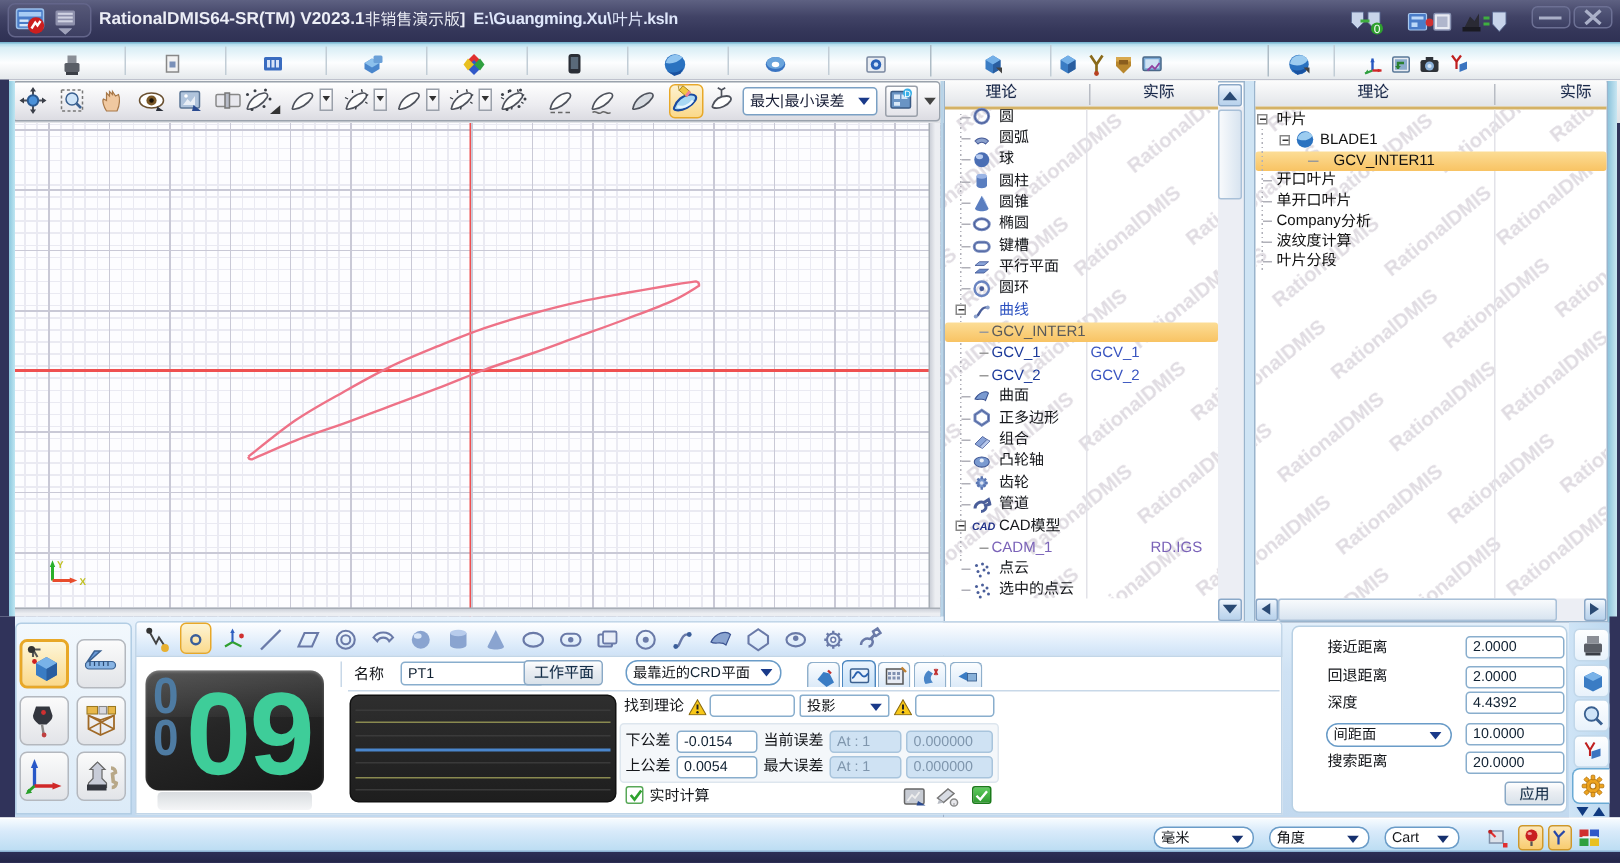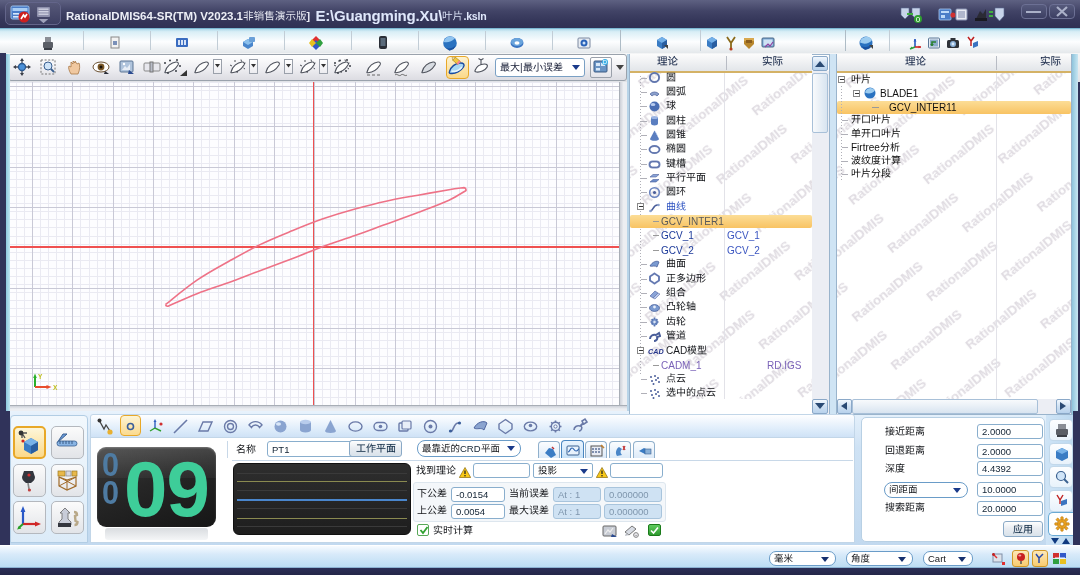--- a/index.html
+++ b/index.html
@@ -129,21 +129,21 @@
       <g fill="#eceef6" transform="translate(0,8.6) scale(0.0106,-0.0106)">
         <use href="#u975e" x="0"></use>
         <use href="#u9500" x="1000"></use>
         <use href="#u552e" x="2000"></use>
         <use href="#u6f14" x="3000"></use>
         <use href="#u793a" x="4000"></use>
         <use href="#u7248" x="5000"></use>
       </g>
     </svg>
     <span style="font-size:10.6px;letter-spacing:-.2px;white-space:pre">]  </span>
-    <span style="font-size:15px;letter-spacing:-.2px;color:#dfe7fb">E:\Guangming.Xu\</span>
+    <span style="font-size:11px;letter-spacing:-.2px;color:#dfe7fb">E:\Guangming.Xu\</span>
     <svg class="k" width="21.2" height="10" style="overflow:visible" viewBox="0 0 21.2 10">
       <g fill="#dfe7fb" transform="translate(0,8.6) scale(0.0106,-0.0106)">
         <use href="#u53f6" x="0"></use>
         <use href="#u7247" x="1000"></use>
       </g>
     </svg>
     <span style="font-size:10.6px;letter-spacing:-.2px;color:#dfe7fb">.ksln</span>
   </div>
 <svg class="a" style="left:898px;top:6px" width="110" height="18" viewBox="0 0 110 18">
 <g fill="#c8d4ea" stroke="#5a6a92" stroke-width=".6">
@@ -1040,21 +1040,21 @@
         <use href="#u5355" x="0"></use>
         <use href="#u5f00" x="1000"></use>
         <use href="#u53e3" x="2000"></use>
         <use href="#u53f6" x="3000"></use>
         <use href="#u7247" x="4000"></use>
       </g>
     </svg>
   </div>
 <div class="a" style="left:842px;top:133.6px;width:6px;height:1px;background:#b0b0b8"></div>
 <div class="a row" style="left:851px;top:142.1px;font-size:10px;color:#111">
-    <span>Firtree</span>
+    <span>Company</span>
     <svg class="k" width="20.0" height="9" style="overflow:visible" viewBox="0 0 20.0 9">
       <g fill="#111" transform="translate(0,7.74) scale(0.01,-0.01)">
         <use href="#u5206" x="0"></use>
         <use href="#u6790" x="1000"></use>
       </g>
     </svg>
   </div>
 <div class="a" style="left:842px;top:147.1px;width:6px;height:1px;background:#b0b0b8"></div>
 <div class="a row" style="left:851px;top:155.6px;font-size:10px;color:#111">
     <svg class="k" width="50.0" height="9" style="overflow:visible" viewBox="0 0 50.0 9">

